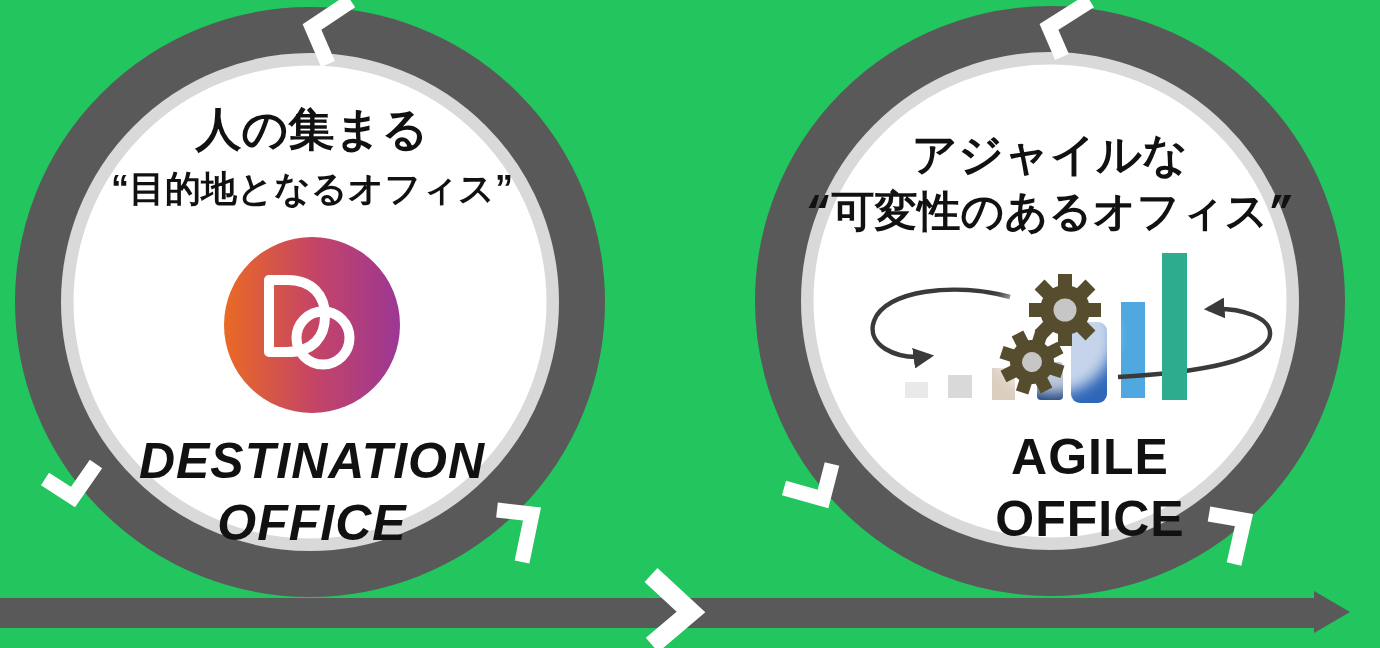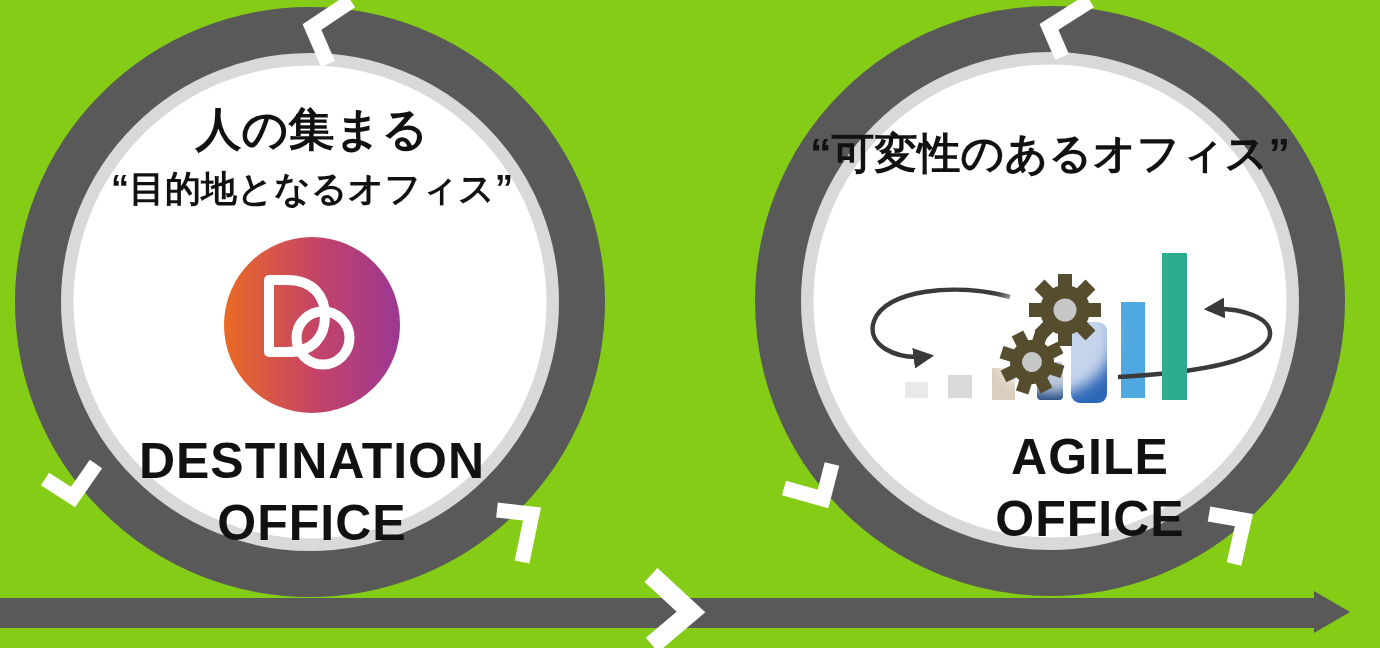--- a/index.html
+++ b/index.html
@@ -1,29 +1,29 @@
 <!DOCTYPE html>
 <html><head>
 <meta charset="utf-8">
 <style>
   html,body{margin:0;padding:0;background:#000;}
   .canvas{
-    position:relative;width:1380px;height:648px;background:#84cc16;overflow:hidden;
+    position:relative;width:1380px;height:648px;background:#22c55e;overflow:hidden;
     font-family:"Liberation Sans","DejaVu Sans",sans-serif;
   }
   .abs{position:absolute;}
   .txt{color:#111;text-align:center;font-weight:700;}
   .jp-line1{font-size:46px;line-height:62px;}
   .jp-line2{font-size:36px;line-height:58px;}
   .en-line{font-size:50px;line-height:62px;letter-spacing:1px;}
   .tagline-left{left:12px;top:98px;width:600px;}
   .tagline-right{left:750px;top:124px;width:600px;}
   .tagline-right .jp-line1{font-size:45px;}
-  .tagline-right .jp-line2{font-size:43px;}
-  .name-left{left:12px;top:430px;width:600px;}
+  .tagline-right .jp-line2{font-size:43px;font-family:Liberation Mono, monospace;}
+  .name-left{left:12px;top:430px;width:600px;font-style:italic;}
   .name-right{left:790px;top:426px;width:600px;}
   svg{display:block;}
 </style>
 </head>
 <body>
 
 <div class="canvas">
 
   <svg class="abs" style="left:0;top:0" width="1380" height="648" viewBox="0 0 1380 648">
 
@@ -74,20 +74,21 @@
       <circle cx="99" cy="101" r="26.5"></circle>
     </g>
   </svg>
 
   <div class="abs txt name-left">
     <div class="en-line">DESTINATION</div>
     <div class="en-line">OFFICE</div>
   </div>
 
   <div class="abs txt tagline-right">
+    <div class="jp-line1">アジャイルな</div>
     <div class="jp-line2">“可変性のあるオフィス”</div>
   </div>
 
   <svg class="abs" style="left:860px;top:240px" width="420" height="205" viewBox="0 0 420 205">
     <defs>
       <filter id="soft" x="-50%" y="-50%" width="200%" height="200%">
         <feGaussianBlur stdDeviation="7"></feGaussianBlur>
       </filter>
       <marker id="ah" viewBox="0 0 10 10" refX="8" refY="5" markerWidth="4.6" markerHeight="4.6" orient="auto-start-reverse">
         <path d="M0 0 L10 5 L0 10 z" fill="#3A3A3A"></path>

